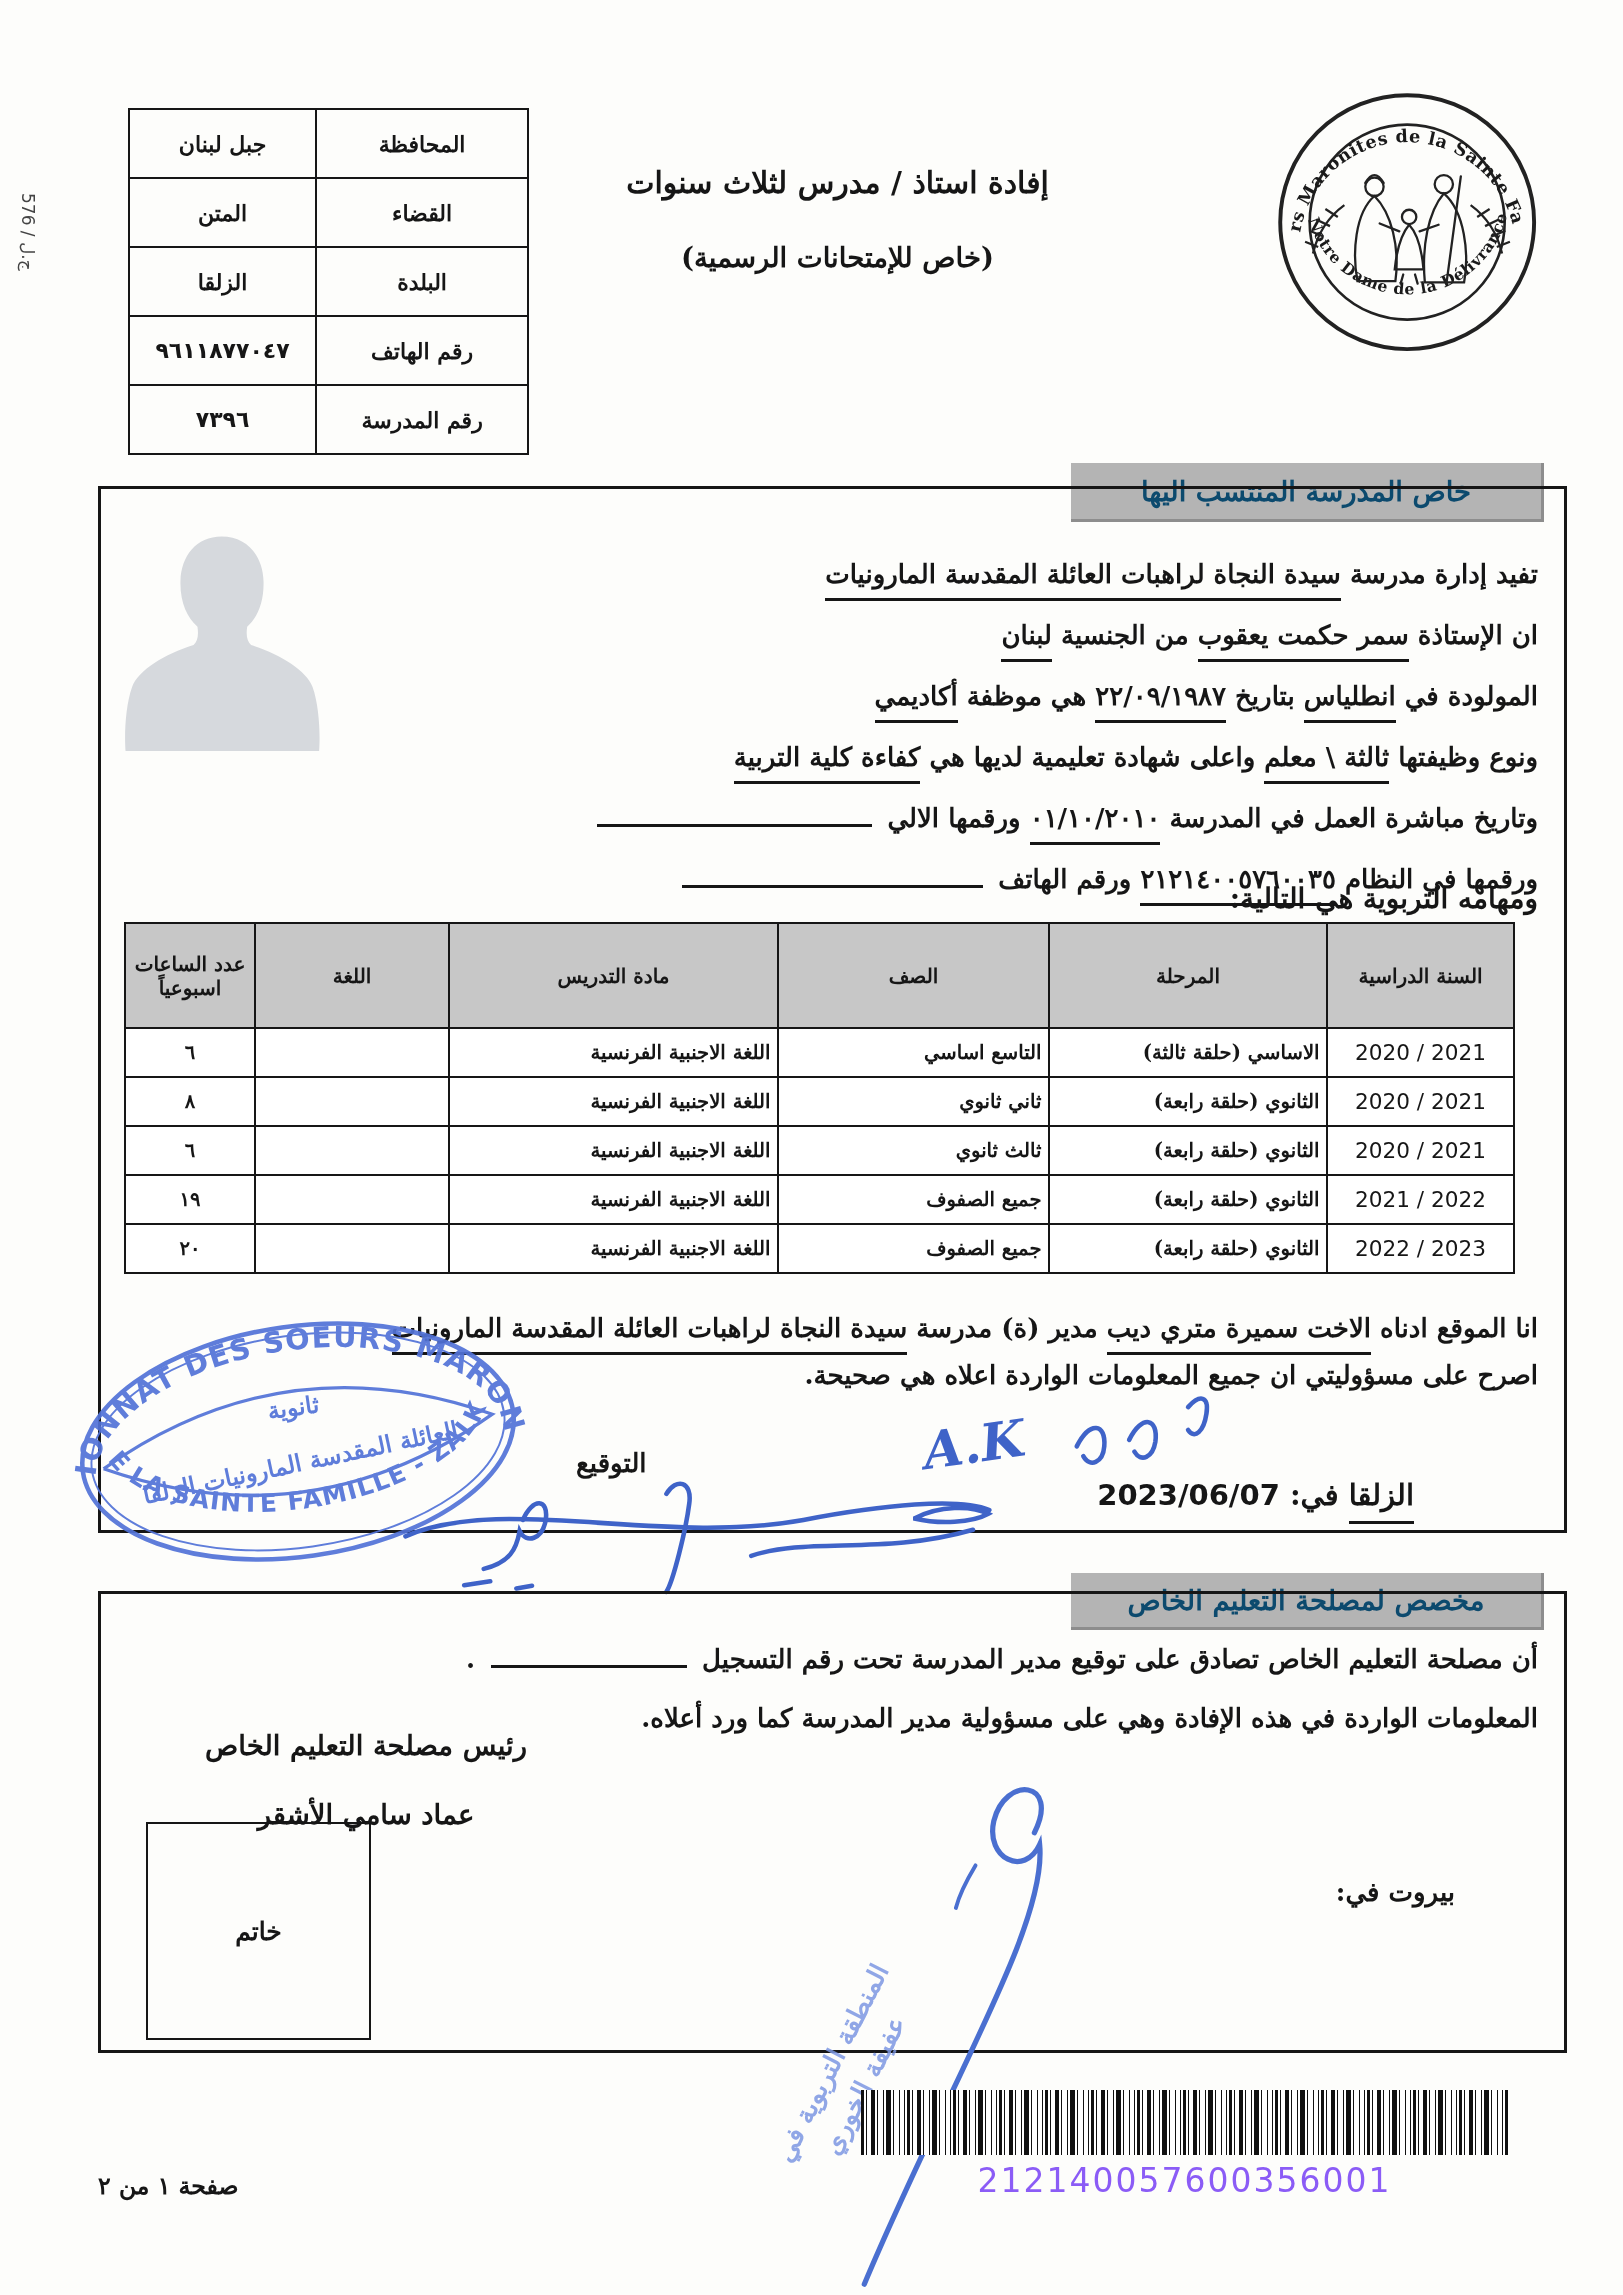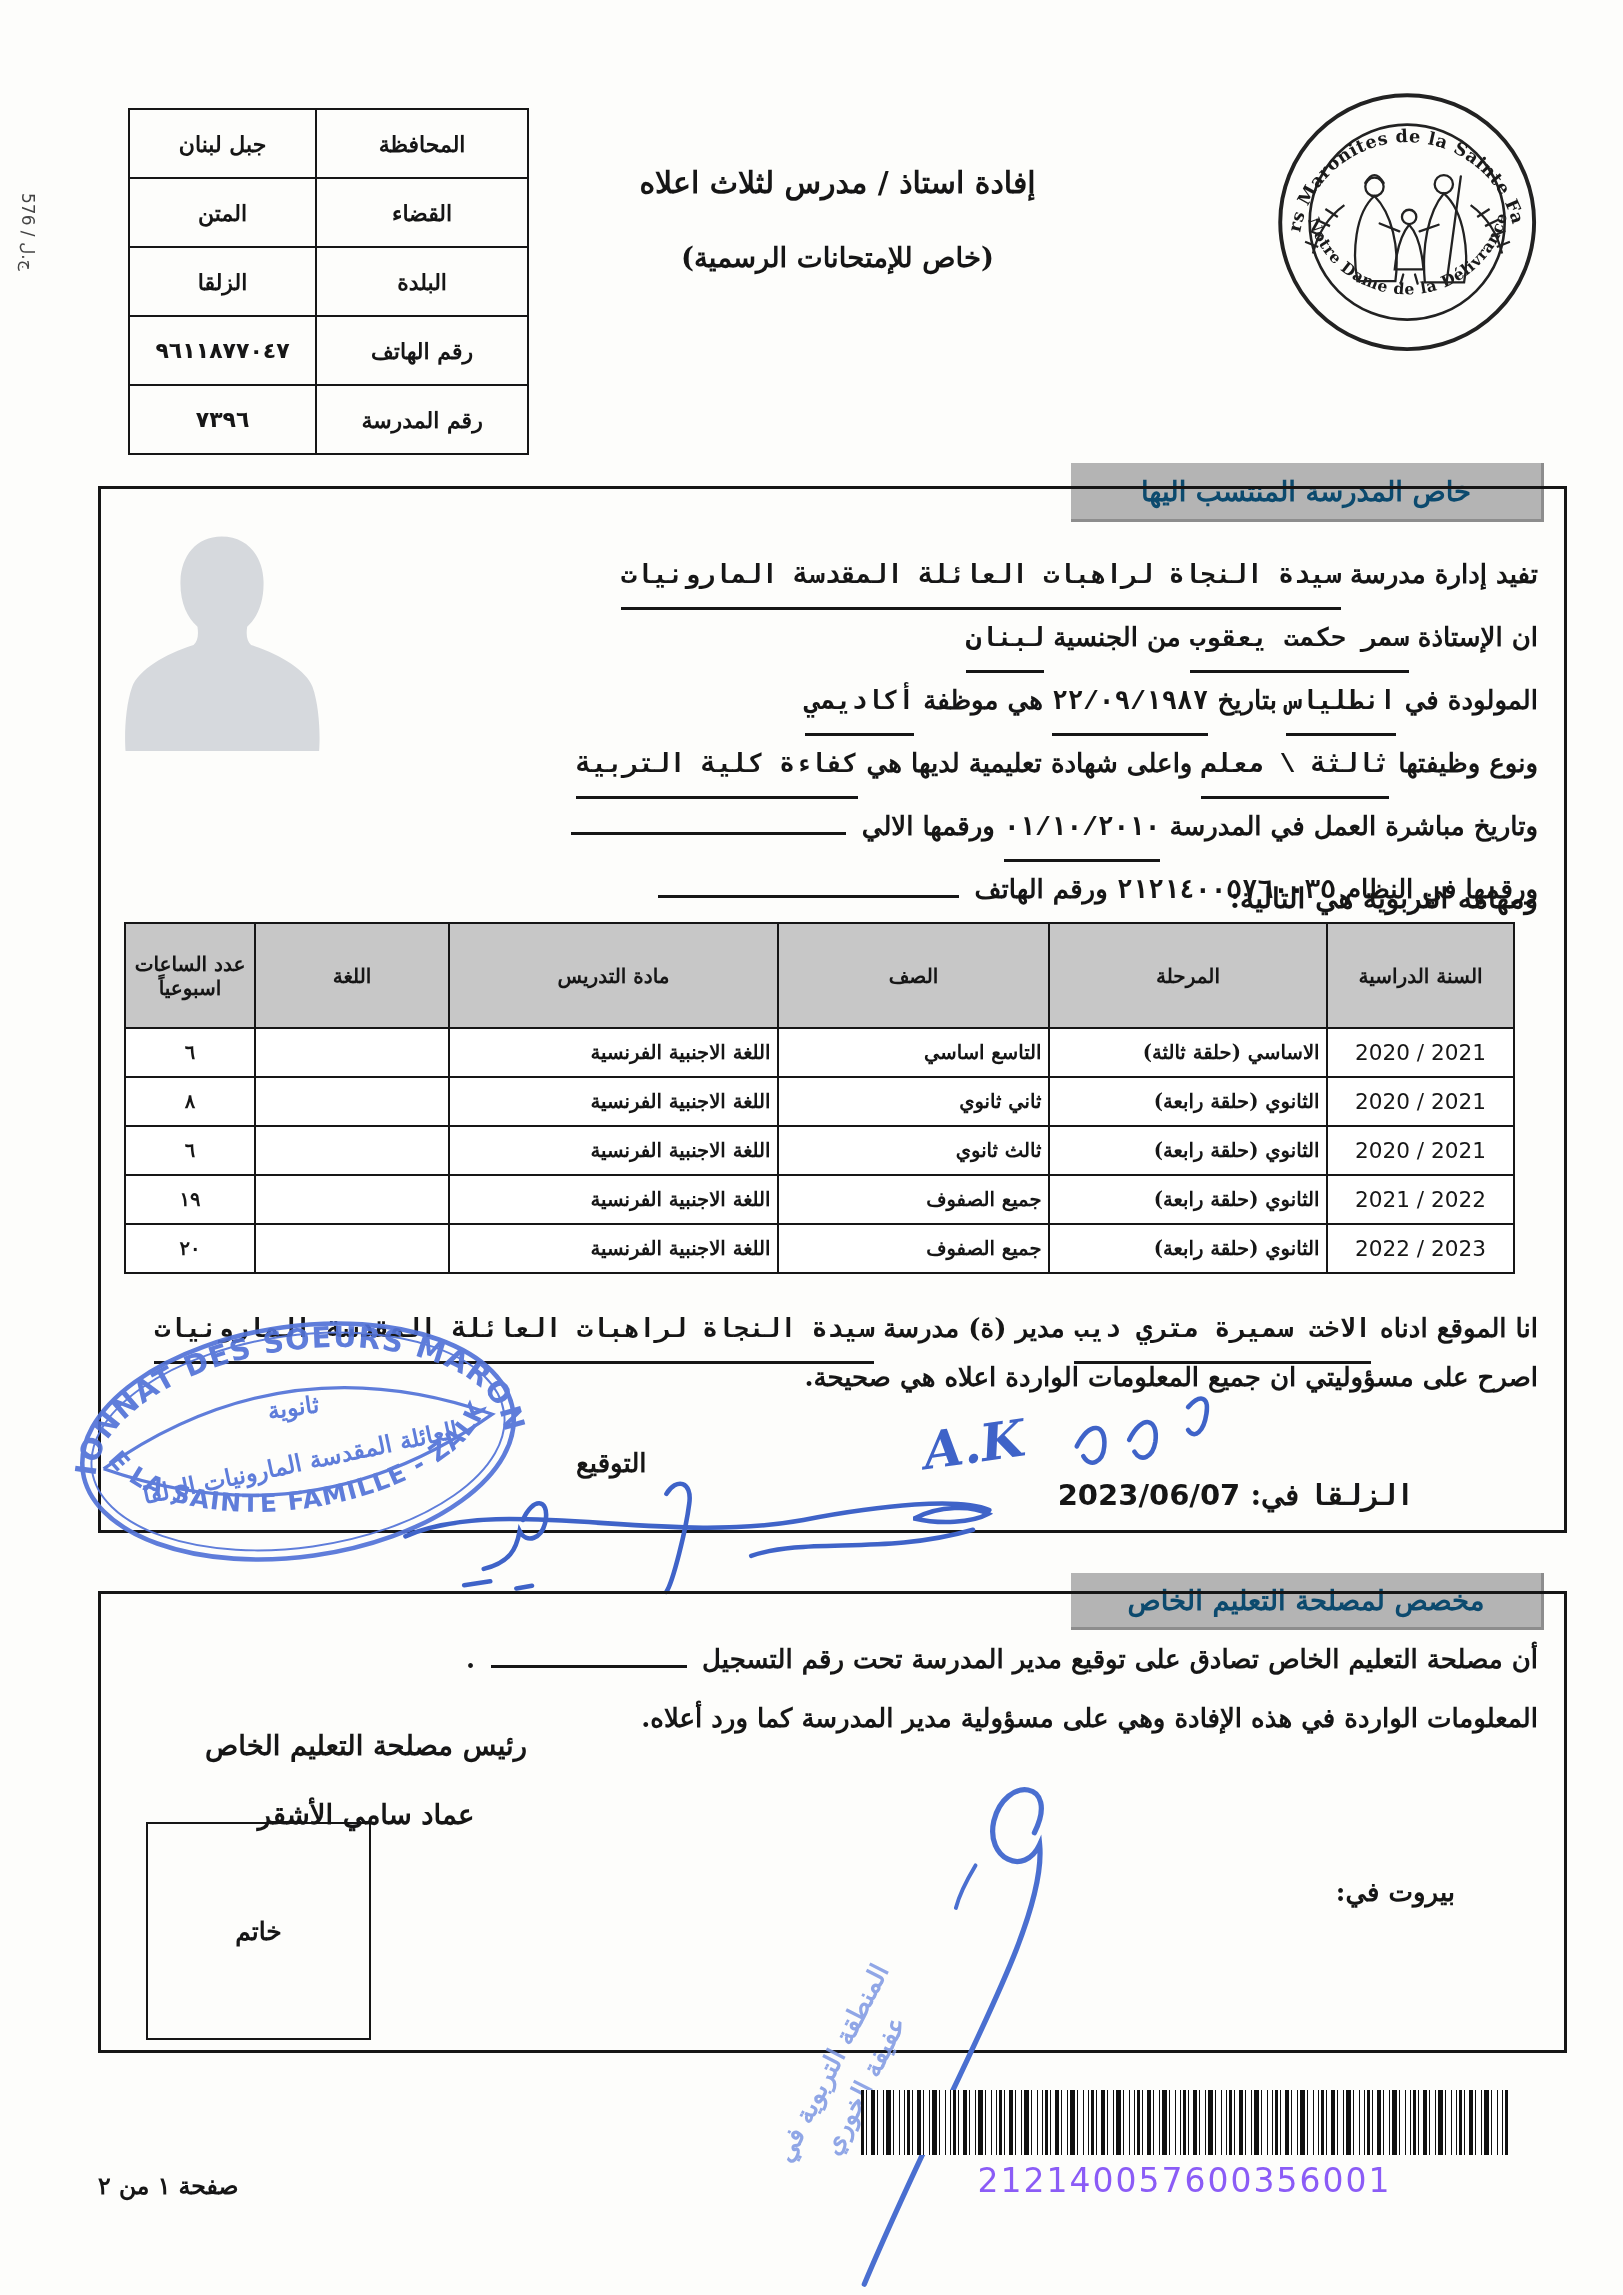--- a/index.html
+++ b/index.html
@@ -1,21 +1,21 @@
 <!DOCTYPE html>
 <html lang="ar" style="font-size:10.5px"><head>
 <meta charset="utf-8">
 <style>
   html,body{margin:0;padding:0;background:#9a9a9a;}
   .page{position:relative;width:1623px;height:2295px;background:#fdfdfb;overflow:hidden;
         font-family:"DejaVu Serif",serif;color:#161616;}
   .abs{position:absolute;}
   .ar{direction:rtl;font-weight:bold;white-space:nowrap;}
   .ltr{direction:ltr;unicode-bidi:isolate;}
-  .u{border-bottom:3.3px solid #161616;padding-bottom:16px;font-family:Liberation Mono, monospace;}
+  .u{border-bottom:3.3px solid #161616;padding-bottom:9px;}
   .blank{display:inline-block;border-bottom:3.9px solid #161616;height:6.5px;margin:0 6.5px;vertical-align:baseline;}
   .banner{background:#b4b4b4;color:#0c4a6e;font-weight:bold;display:flex;align-items:center;justify-content:center;
           border-right:3.9px solid #8d8d8d;border-bottom:3.9px solid #8d8d8d;font-size:27.5px;direction:rtl;margin-top:36px;}
   .bigbox{border:3.3px solid #161616;background:transparent;}
   
   .t-info{border-collapse:collapse;direction:rtl;width:401px;}
   .t-info td{border:2.6px solid #161616;height:65px;font-size:22px;font-weight:bold;text-align:center;}
   .t-info td.lbl{width:215px;}
   .t-info td.val{width:186px;}
   
@@ -60,21 +60,21 @@
       <td class="val num">٩٦١١٨٧٧٠٤٧</td>
         </tr>
     <tr>
       <td class="lbl">رقم المدرسة</td>
       <td class="val num">٧٣٩٦</td>
         </tr>
   </tbody>
     </table>
 
   <div class="abs titleblock" style="left:517px;top:165px;width:641px;">
-    <span class="line" style="font-size:30px;">إفادة استاذ / مدرس لثلاث اعلاه</span>
+    <span class="line" style="font-size:30px;">إفادة استاذ / مدرس لثلاث سنوات</span>
     <span class="line" style="font-size:27.5px;margin-top:41px;">(خاص للإمتحانات الرسمية)</span>
   </div>
 
   <div class="abs" style="left:1275px;top:90px;">
     <svg width="265" height="265" viewBox="0 0 405 405">
       <circle cx="202" cy="202" r="194" fill="none" stroke="#222" stroke-width="6"></circle>
       <circle cx="202" cy="202" r="149" fill="none" stroke="#222" stroke-width="4"></circle>
       <defs>
         <path id="arcTop" d="M 38 220 A 166 166 0 0 1 366 220" fill="none"></path>
         <path id="arcBot" d="M 48 186 A 157 157 0 0 0 356 186" fill="none"></path>

